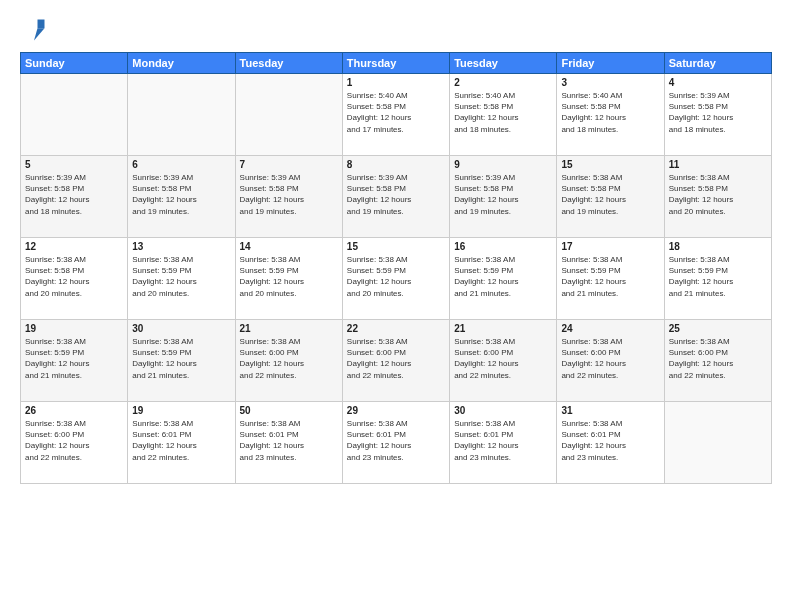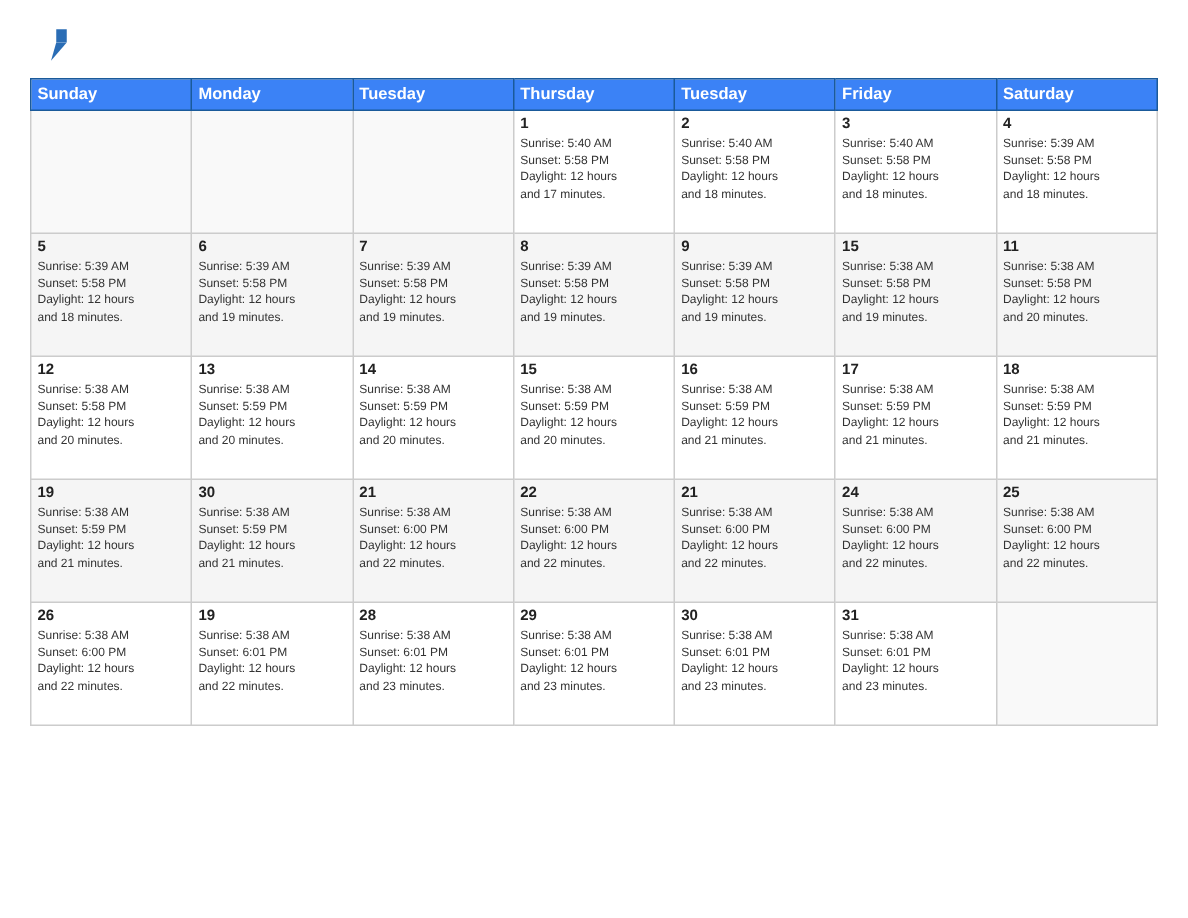--- a/index.html
+++ b/index.html
@@ -322,21 +322,21 @@
 and 22 minutes.</div>
           </td>
           <td>
             <span class="day-num">19</span>
             <div class="cell-info" style="white-space: pre-line;">Sunrise: 5:38 AM
 Sunset: 6:01 PM
 Daylight: 12 hours
 and 22 minutes.</div>
           </td>
           <td>
-            <span class="day-num">28</span>
+            <span class="day-num">50</span>
             <div class="cell-info" style="white-space: pre-line;">Sunrise: 5:38 AM
 Sunset: 6:01 PM
 Daylight: 12 hours
 and 23 minutes.</div>
           </td>
           <td>
             <span class="day-num">29</span>
             <div class="cell-info" style="white-space: pre-line;">Sunrise: 5:38 AM
 Sunset: 6:01 PM
 Daylight: 12 hours

